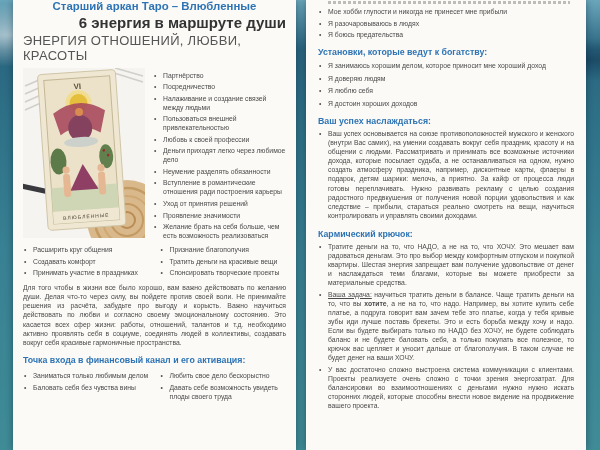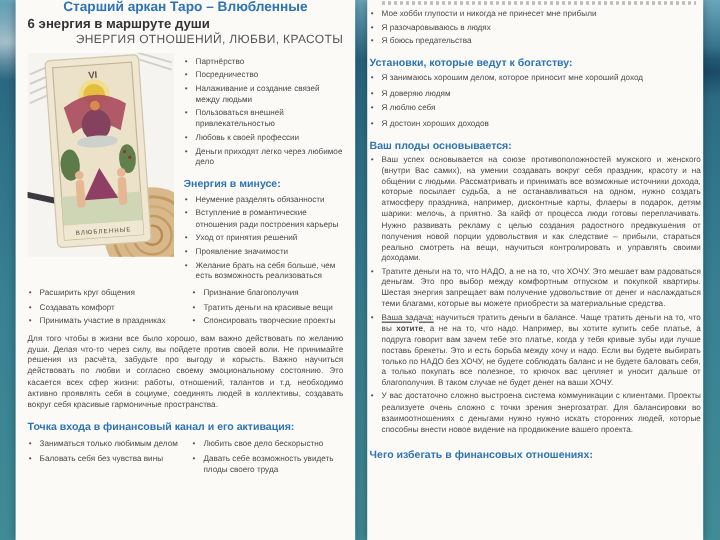--- a/index.html
+++ b/index.html
@@ -18,25 +18,25 @@
       linear-gradient(180deg,#6aa6bb 0%,#29657f 11%,#2e7187 26%,#388093 55%,#3f8b96 100%);
   }
   .page{
     position:absolute;top:0;bottom:0;
     background:#fbfaf7;
     box-shadow:0 0 7px rgba(0,20,30,.4);
     overflow:hidden;
     color:var(--body);
   }
   .page-l{left:13px;width:283px;padding:2px 10px 14px 10px;box-sizing:border-box;}
-  .page-r{left:306px;width:280px;padding:0 2px;box-sizing:border-box;}
+  .page-r{left:306px;width:280px;padding:0 12px;box-sizing:border-box;}
 
   .t1{margin:-2px 0 0;text-align:center;color:var(--blue);font-weight:bold;font-size:11.4px;line-height:1.15;}
-  .t2{margin:1px 0 0;text-align:left;color:#333;font-weight:bold;font-size:11px;}
-  .t3{margin:2px 0 0;text-align:right;color:#555;font-size:10px;letter-spacing:.3px;}
+  .t2{margin:1px 0 0;text-align:right;color:#333;font-weight:bold;font-size:15px;}
+  .t3{margin:2px 0 0;text-align:left;color:#555;font-size:13px;letter-spacing:.3px;}
 
   h3.sec{color:var(--blue);font-size:8.8px;font-weight:bold;margin:8px 0 3px;line-height:1.2;}
   h3.caps{font-size:9.7px;letter-spacing:.2px;margin-top:11px;}
   ul.b{list-style:none;margin:0;padding:0;}
   ul.b li{position:relative;padding-left:10px;font-size:6.8px;line-height:1.33;color:var(--body);margin:2.5px 0;}
   ul.b li::before{content:"•";position:absolute;left:1px;top:0;color:#555;}
   ul.just li{text-align:justify;}
   .cols{display:flex;gap:10px;}
   .cols > ul{flex:1;}
   p.body{font-size:6.8px;line-height:1.36;color:var(--body);text-align:justify;margin:3px 0 0;}
@@ -129,21 +129,20 @@
 
       <div class="energy-col">
         <ul class="b">
           <li>Партнёрство</li>
           <li>Посредничество</li>
           <li>Налаживание и создание связей между людьми</li>
           <li>Пользоваться внешней привлекательностью</li>
           <li>Любовь к своей профессии</li>
           <li>Деньги приходят легко через любимое дело</li>
         </ul>
-        <h3 class="sec">Энергия в минусе:</h3>
         <ul class="b">
           <li>Неумение разделять обязанности</li>
           <li>Вступление в романтические отношения ради построения карьеры</li>
           <li>Уход от принятия решений</li>
           <li>Проявление значимости</li>
           <li>Желание брать на себя больше, чем есть возможность реализоваться</li>
         </ul>
       </div>
     </div>
 
@@ -186,30 +185,30 @@
     </ul>
 
     <h3 class="sec">Установки, которые ведут к богатству:</h3>
     <ul class="b">
       <li style="margin:3.5px 0">Я занимаюсь хорошим делом, которое приносит мне хороший доход</li>
       <li style="margin:3.5px 0">Я доверяю людям</li>
       <li style="margin:3.5px 0">Я люблю себя</li>
       <li style="margin:3.5px 0">Я достоин хороших доходов</li>
     </ul>
 
-    <h3 class="sec">Ваш плоды основывается:</h3>
+    <h3 class="sec">Ваш успех наслаждаться:</h3>
     <ul class="b just">
       <li>Ваш успех основывается на союзе противоположностей мужского и женского (внутри Вас самих), на умении создавать вокруг себя праздник, красоту и на общении с людьми. Рассматривать и принимать все возможные источники дохода, которые посылает судьба, а не останавливаться на одном, нужно создать атмосферу праздника, например, дисконтные карты, флаеры в подарок, детям шарики: мелочь, а приятно. За кайф от процесса люди готовы переплачивать. Нужно развивать рекламу с целью создания радостного предвкушения от получения новой порции удовольствия и как следствие – прибыли, стараться реально смотреть на вещи, научиться контролировать и управлять своими доходами.</li>
     </ul>
 
+    <h3 class="sec" style="margin-top:9px">Кармический крючок:</h3>
     <ul class="b just ul-karmic">
       <li>Тратите деньги на то, что НАДО, а не на то, что ХОЧУ. Это мешает вам радоваться деньгам. Это про выбор между комфортным отпуском и покупкой квартиры. Шестая энергия запрещает вам получение удовольствие от денег и наслаждаться теми благами, которые вы можете приобрести за материальные средства.</li>
       <li><span class="u">Ваша задача:</span><span> научиться тратить деньги в балансе. Чаще тратить деньги на то, что вы </span><span class="bold">хотите</span><span>, а не на то, что надо. Например, вы хотите купить себе платье, а подруга говорит вам зачем тебе это платье, когда у тебя кривые зубы иди лучше поставь брекеты. Это и есть борьба между хочу и надо. Если вы будете выбирать только по НАДО без ХОЧУ, не будете соблюдать баланс и не будете баловать себя, а только покупать все полезное, то крючок вас цепляет и уносит дальше от благополучия. В таком случае не будет денег на ваши ХОЧУ.</span></li>
     </ul>
 
     <ul class="b just">
       <li>У вас достаточно сложно выстроена система коммуникации с клиентами. Проекты реализуете очень сложно с точки зрения энергозатрат. Для балансировки во взаимоотношениях с деньгами нужно нужно искать сторонних людей, которые способны внести новое видение на продвижение вашего проекта.</li>
     </ul>
 
-    <h3 class="sec" style="margin-top:11px">Чего избегать в финансовых отношениях:</h3>
 
   </div>
 </div>
 
 </body></html>

